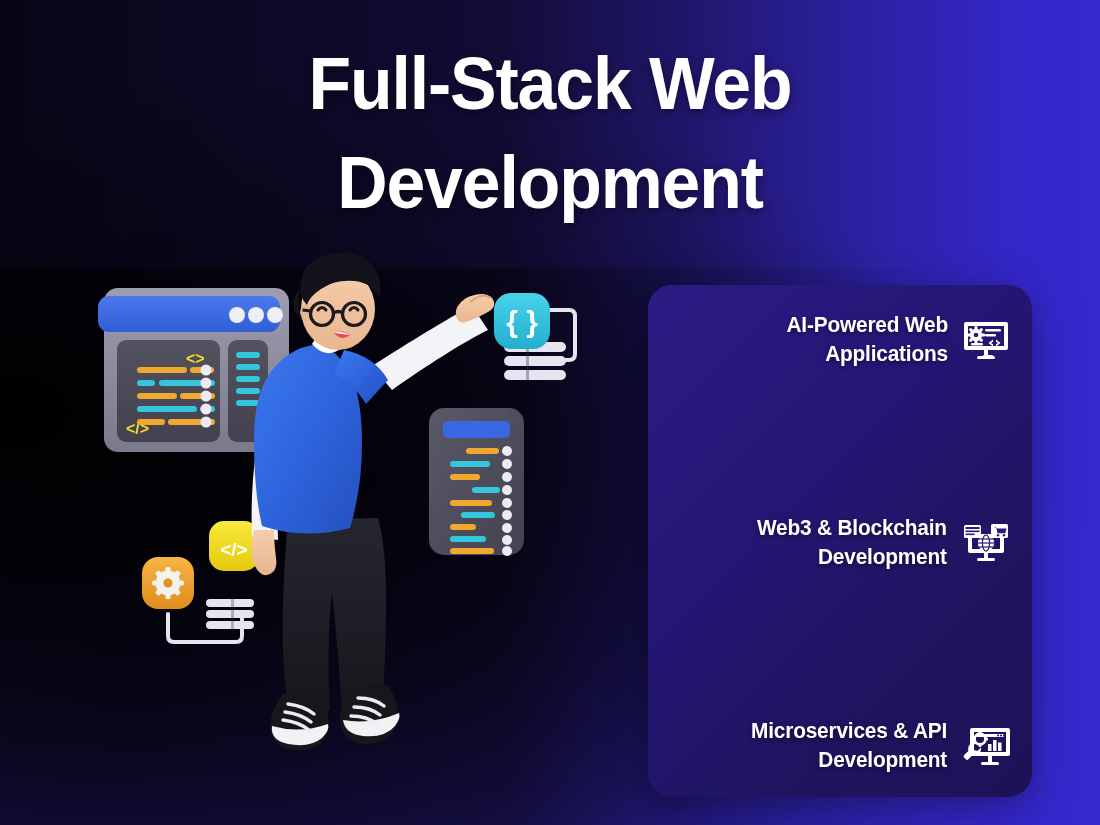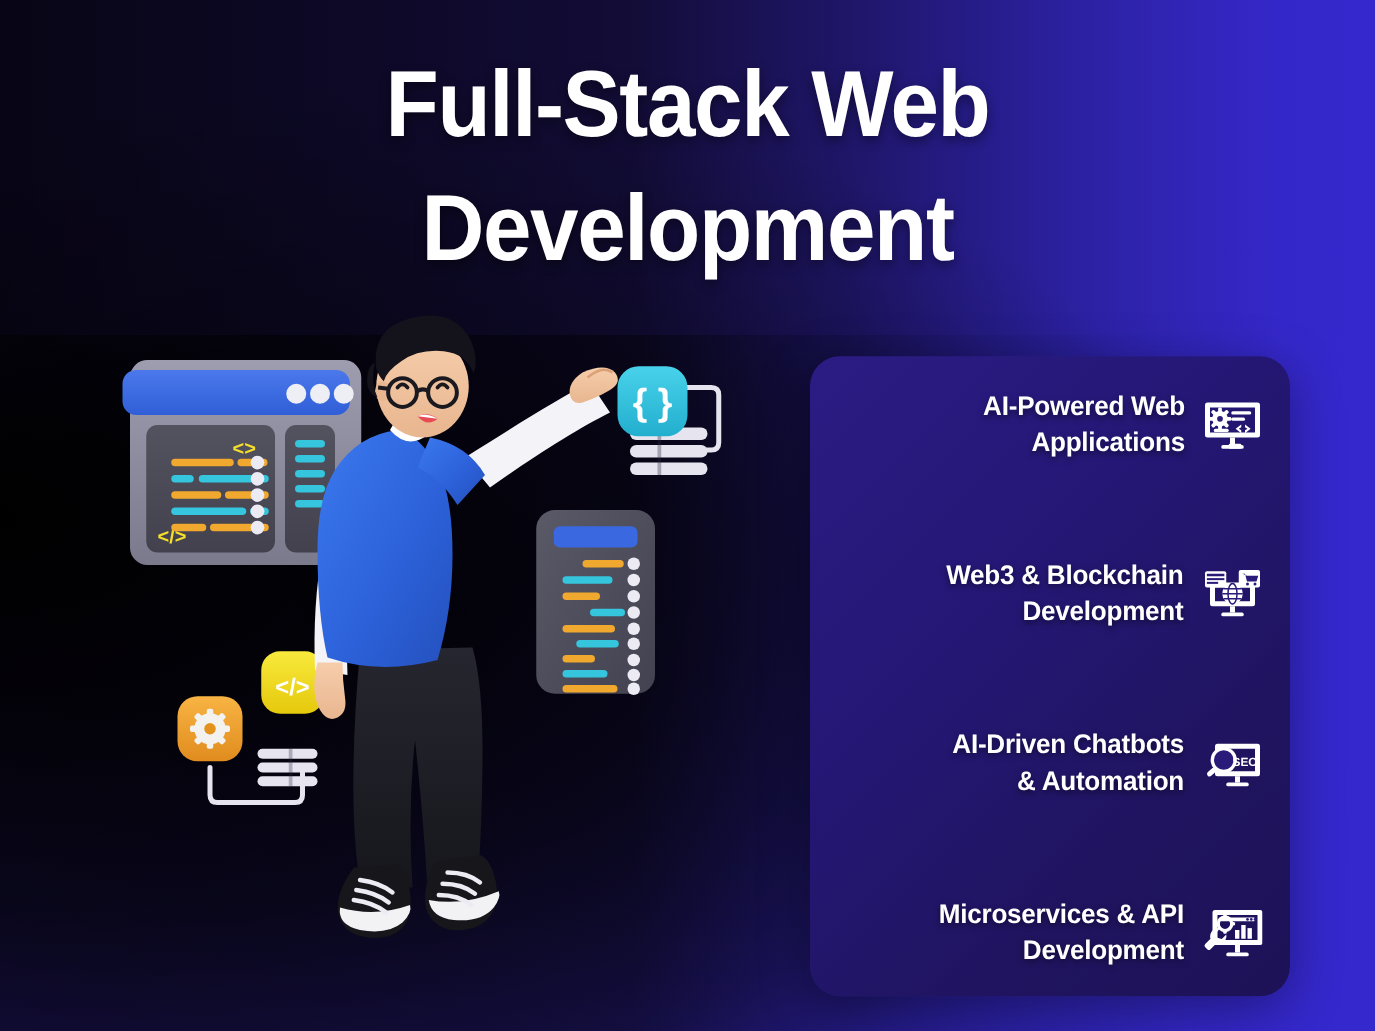--- a/index.html
+++ b/index.html
@@ -364,35 +364,20 @@
             <g fill="#2a1a7a">
               <path d="M32 6h2l1.6 6.2h7.6l1.4-4.6h-9"></path>
               <circle cx="36" cy="14.2" r="1.2"></circle>
               <circle cx="42" cy="14.2" r="1.2"></circle>
             </g>
           </g>
         </svg>
       </div>
     </div>
 
-    <div class="feat">
-      <div class="feat-label">AI-Driven Chatbots
-&amp; Automation</div>
-      <div class="feat-icon">
-        <svg viewBox="0 0 48 44" xmlns="http://www.w3.org/2000/svg" fill="#ffffff">
-          <path d="M12 6h32a2 2 0 0 1 2 2v22a2 2 0 0 1-2 2H12a2 2 0 0 1-2-2V8a2 2 0 0 1 2-2zm2 4v18h28V10H14z"></path>
-          <rect x="26" y="32" width="4" height="5"></rect>
-          <rect x="19" y="37" width="18" height="3" rx="1.5"></rect>
-          <circle cx="17" cy="19" r="10.5" fill="#ffffff"></circle>
-          <circle cx="17" cy="19" r="7.8" fill="#2a1a7a"></circle>
-          <rect x="3" y="26.5" width="9" height="4" rx="2" transform="rotate(-42 7.5 28.5)"></rect>
-          <text x="24" y="23.5" font-family="Liberation Sans, sans-serif" font-size="9.5" font-weight="700" fill="#ffffff">SEO</text>
-        </svg>
-      </div>
-    </div>
 
     <div class="feat">
       <div class="feat-label">Microservices &amp; API
 Development</div>
       <div class="feat-icon">
         <svg viewBox="0 0 48 44" xmlns="http://www.w3.org/2000/svg" fill="#ffffff">
           <path d="M10 4h36a2 2 0 0 1 2 2v24a2 2 0 0 1-2 2H10a2 2 0 0 1-2-2V6a2 2 0 0 1 2-2zm2 4v20h32V8H12z"></path>
           <rect x="26" y="32" width="4" height="6"></rect>
           <rect x="19" y="38" width="18" height="3" rx="1.5"></rect>
           <rect x="14" y="10" width="28" height="3" rx="1"></rect>

